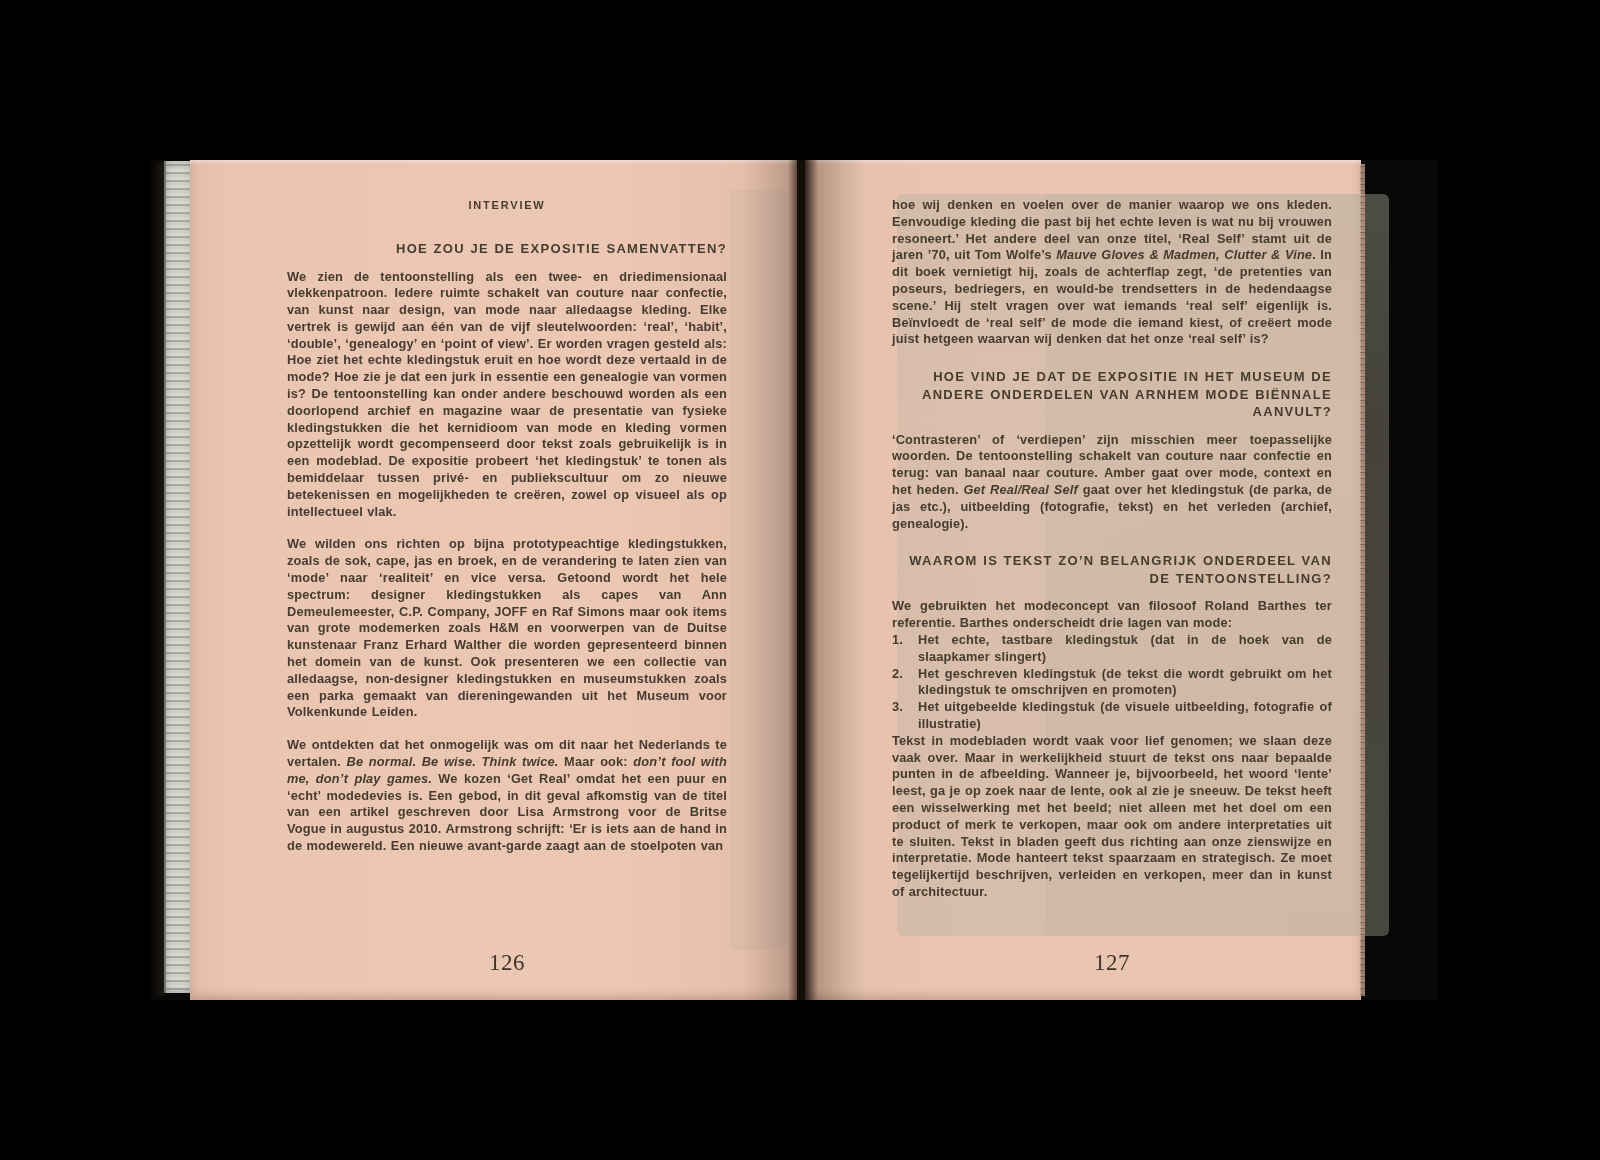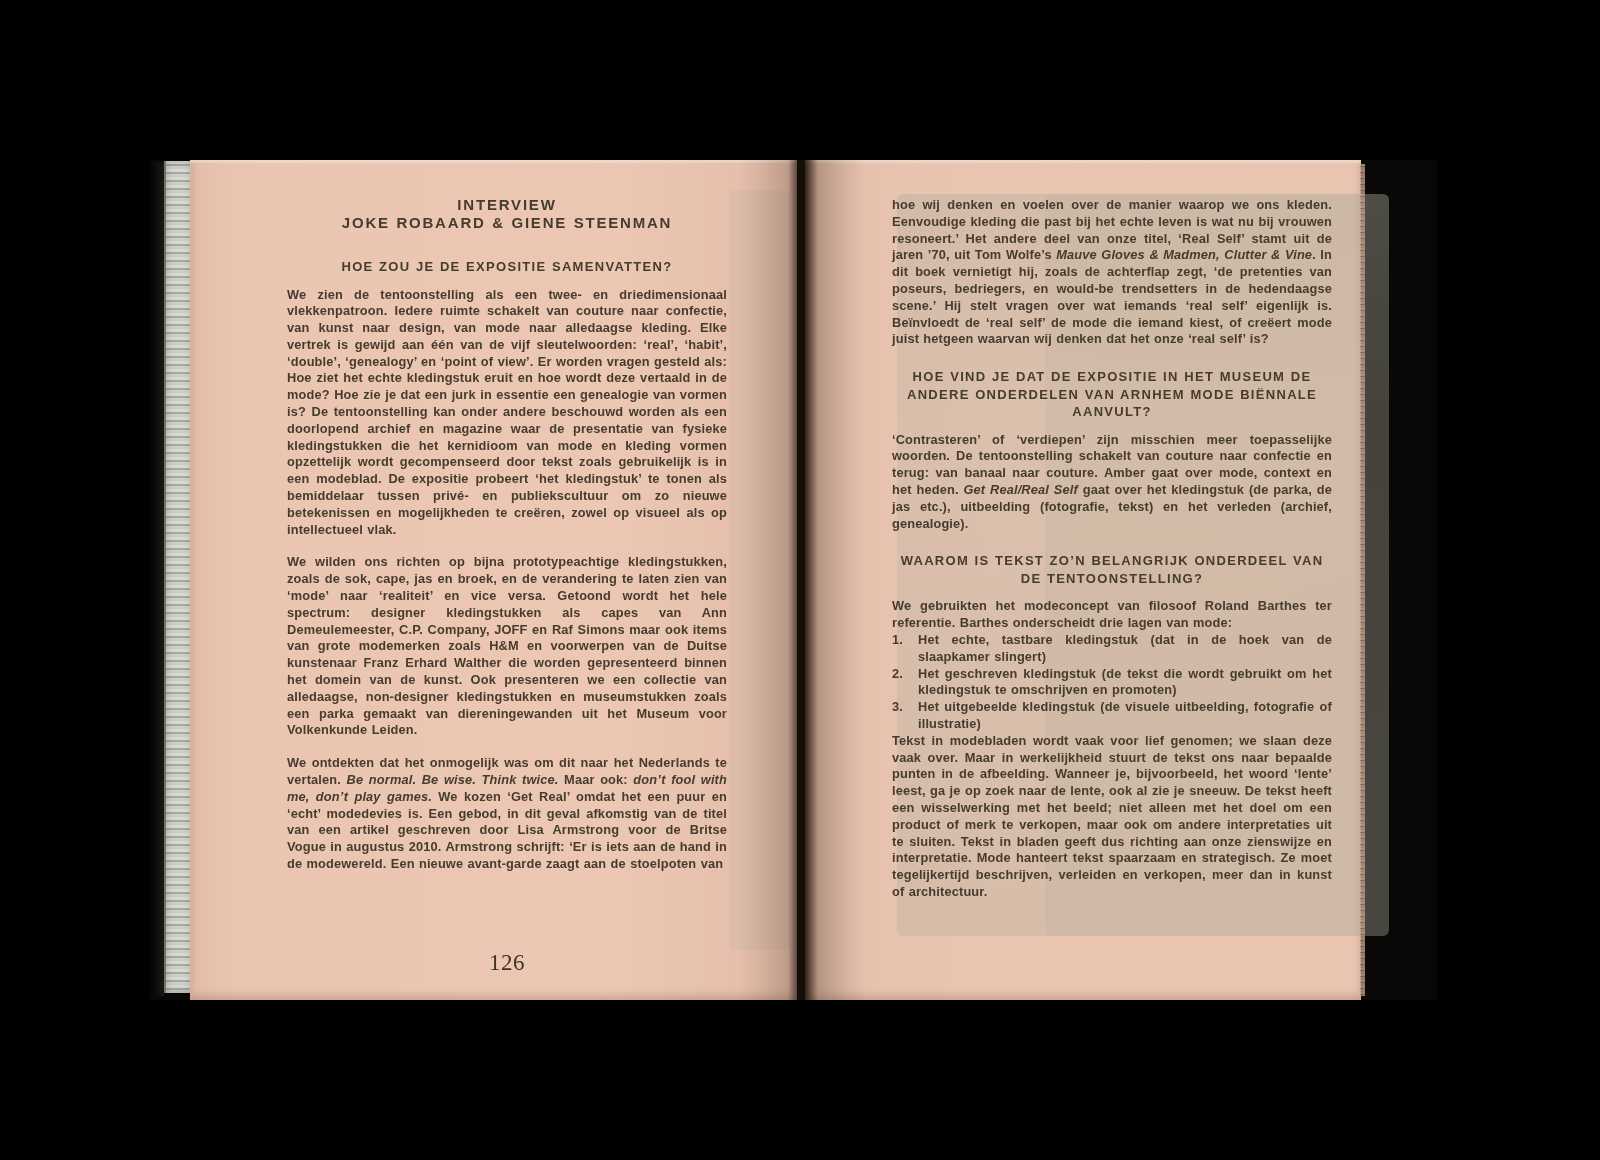--- a/index.html
+++ b/index.html
@@ -82,25 +82,25 @@
   .text-col{
     position:absolute;top:0;
     text-align:justify;
     font-weight:700;
     font-size:12.8px;line-height:16.8px;
     letter-spacing:.15px;word-spacing:.6px;
   }
   .page-left .text-col{left:97px;width:440px;top:36px;}
   .page-right .text-col{left:87px;width:440px;top:37px;}
   .title-block{
-    text-align:center;letter-spacing:1.8px;font-size:15px;line-height:18px;
+    text-align:center;letter-spacing:1.8px;font-size:11px;line-height:18px;
     margin:0 0 26px 0;
   }
   .qhead{
-    text-align:center;letter-spacing:1.3px;font-size:13px;line-height:17.5px;
+    text-align:right;letter-spacing:1.3px;font-size:13px;line-height:17.5px;
     margin:20px 0 11px 0;
   }
   p.body{margin:0;}
   p.body + p.body{margin-top:16px;}
   p.body + p.body.indent{margin-top:0;}
   p.body.indent{text-indent:26px;}
   em{font-style:italic;}
   .nlist{margin:0;}
   .nlist + p.body{}
   .li{display:flex;}
@@ -118,21 +118,20 @@
 <body>
 
 <div class="book">
   <div class="cover-edge"></div>
   <div class="stitch-strip"></div>
 
   <div class="page page-left">
     <div class="text-col">
       <div class="title-block">
         <div>INTERVIEW</div>
-        <div>JOKE ROBAARD &amp; GIENE STEENMAN</div>
       </div>
       <div id="left-sections">
           <div class="qhead">HOE ZOU JE DE EXPOSITIE SAMENVATTEN?</div>
           <p class="body"><span>We zien de tentoonstelling als een twee- en driedimensionaal vlekkenpatroon. Iedere ruimte schakelt van couture naar confectie, van kunst naar design, van mode naar alledaagse kleding. Elke vertrek is gewijd aan één van de vijf sleutelwoorden: ‘real’, ‘habit’, ‘double’, ‘genealogy’ en ‘point of view’. Er worden vragen gesteld als: Hoe ziet het echte kledingstuk eruit en hoe wordt deze vertaald in de mode? Hoe zie je dat een jurk in essentie een genealogie van vormen is? De tentoonstelling kan onder andere beschouwd worden als een doorlopend archief en magazine waar de presentatie van fysieke kledingstukken die het kernidioom van mode en kleding vormen opzettelijk wordt gecompenseerd door tekst zoals gebruikelijk is in een modeblad. De expositie probeert ‘het kledingstuk’ te tonen als bemiddelaar tussen privé- en publiekscultuur om zo nieuwe betekenissen en mogelijkheden te creëren, zowel op visueel als op intellectueel vlak.</span></p>
           <p class="body"><span>We wilden ons richten op bijna prototypeachtige kledingstukken, zoals de sok, cape, jas en broek, en de verandering te laten zien van ‘mode’ naar ‘realiteit’ en vice versa. Getoond wordt het hele spectrum: designer kledingstukken als capes van Ann Demeulemeester, C.P. Company, JOFF en Raf Simons maar ook items van grote modemerken zoals H&amp;M en voorwerpen van de Duitse kunstenaar Franz Erhard Walther die worden gepresenteerd binnen het domein van de kunst. Ook presenteren we een collectie van alledaagse, non-designer kledingstukken en museumstukken zoals een parka gemaakt van diereningewanden uit het Museum voor Volkenkunde Leiden.</span></p>
           <p class="body"><span>We ontdekten dat het onmogelijk was om dit naar het Nederlands te vertalen. </span><em>Be normal. Be wise. Think twice.</em><span> Maar ook: </span><em>don’t fool with me, don’t play games.</em><span> We kozen ‘Get Real’ omdat het een puur en ‘echt’ modedevies is. Een gebod, in dit geval afkomstig van de titel van een artikel geschreven door Lisa Armstrong voor de Britse Vogue in augustus 2010. Armstrong schrijft: ‘Er is iets aan de hand in de modewereld. Een nieuwe avant-garde zaagt aan de stoelpoten van</span></p>
         </div>
     </div>
     <div class="showthrough-left"></div>
     <div class="pagenum">126</div>
@@ -158,16 +157,17 @@
               <span class="txt"><span>Het geschreven kledingstuk (de tekst die wordt gebruikt om het kledingstuk te omschrijven en promoten)</span></span>
             </div>
             <div class="li">
               <span class="num">3.</span>
               <span class="txt"><span>Het uitgebeelde kledingstuk (de visuele uitbeelding, fotografie of illustratie)</span></span>
             </div>
           </div>
           <p class="body"><span>Tekst in modebladen wordt vaak voor lief genomen; we slaan deze vaak over. Maar in werkelijkheid stuurt de tekst ons naar bepaalde punten in de afbeelding. Wanneer je, bijvoorbeeld, het woord ‘lente’ leest, ga je op zoek naar de lente, ook al zie je sneeuw. De tekst heeft een wisselwerking met het beeld; niet alleen met het doel om een product of merk te verkopen, maar ook om andere interpretaties uit te sluiten. Tekst in bladen geeft dus richting aan onze zienswijze en interpretatie. Mode hanteert tekst spaarzaam en strategisch. Ze moet tegelijkertijd beschrijven, verleiden en verkopen, meer dan in kunst of architectuur.</span></p>
         </div>
     </div>
+    <div class="pagenum">127</div>
   </div>
 
   <div class="gutter"></div>
 </div>
 
 </body></html>

